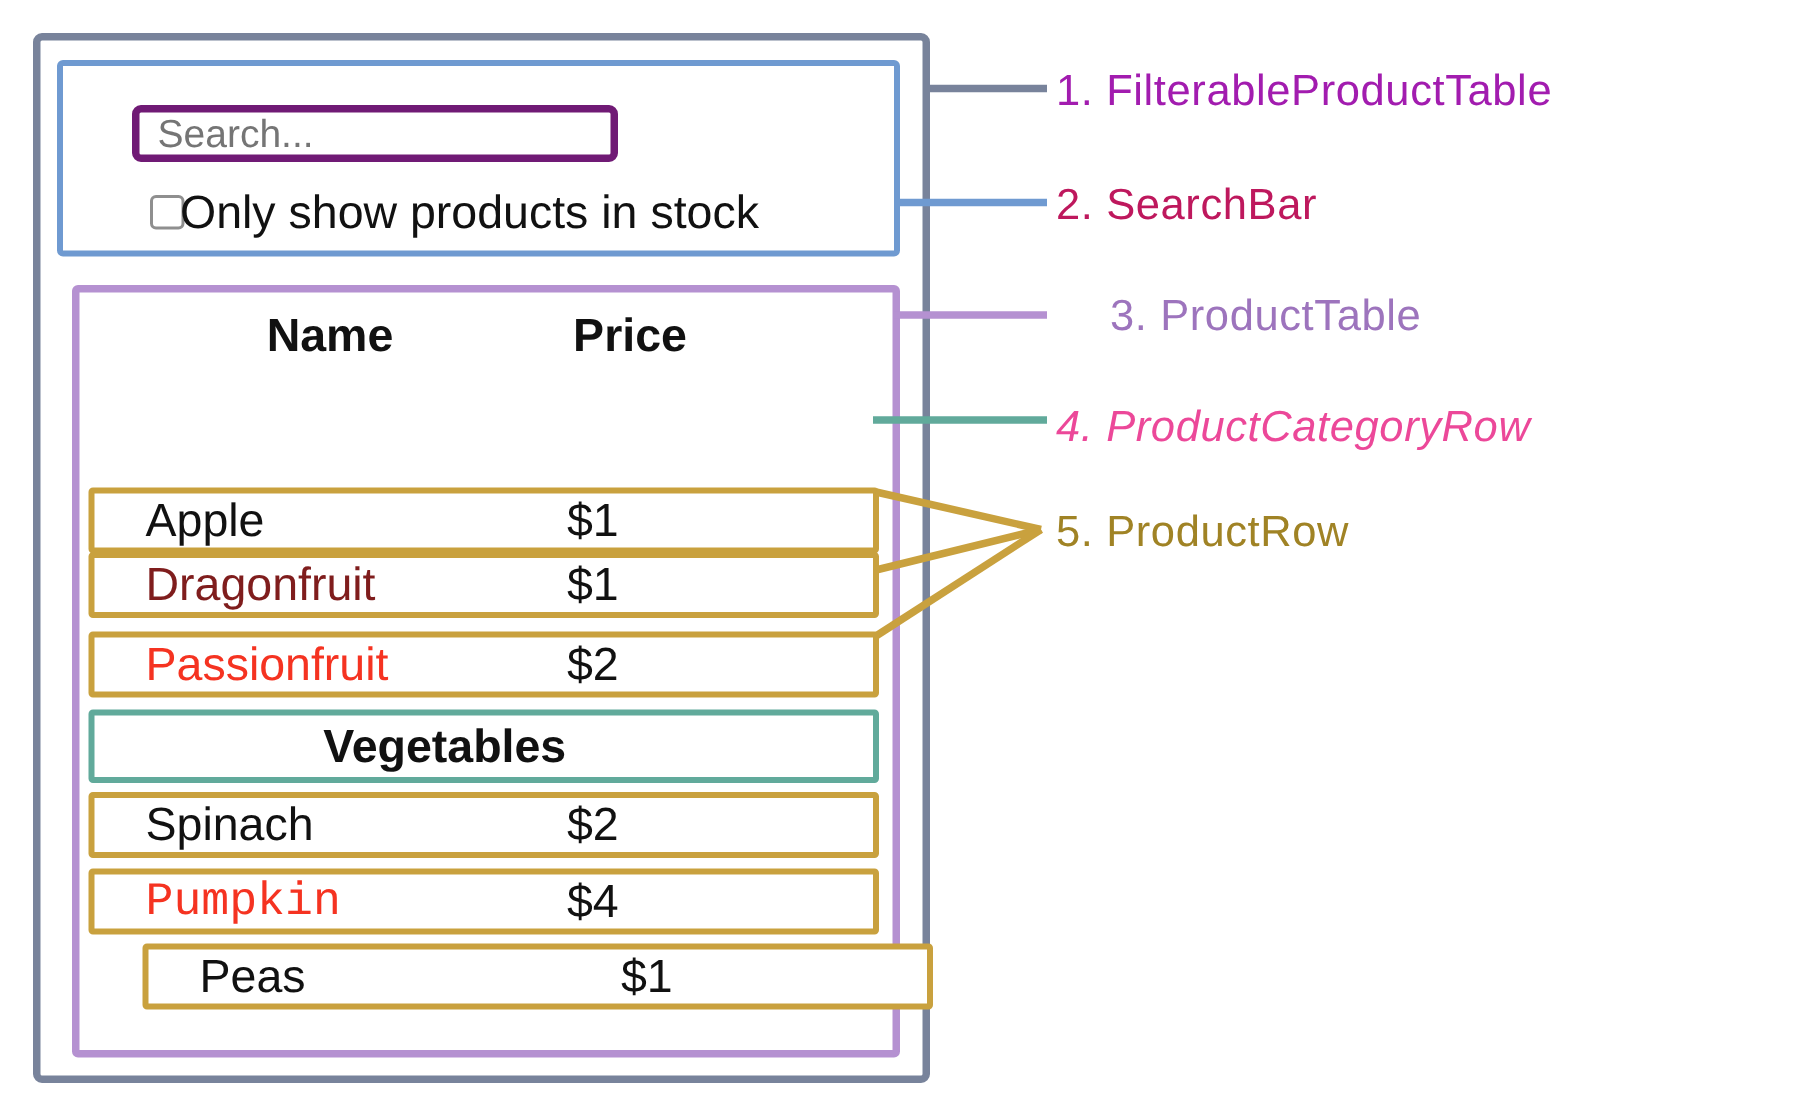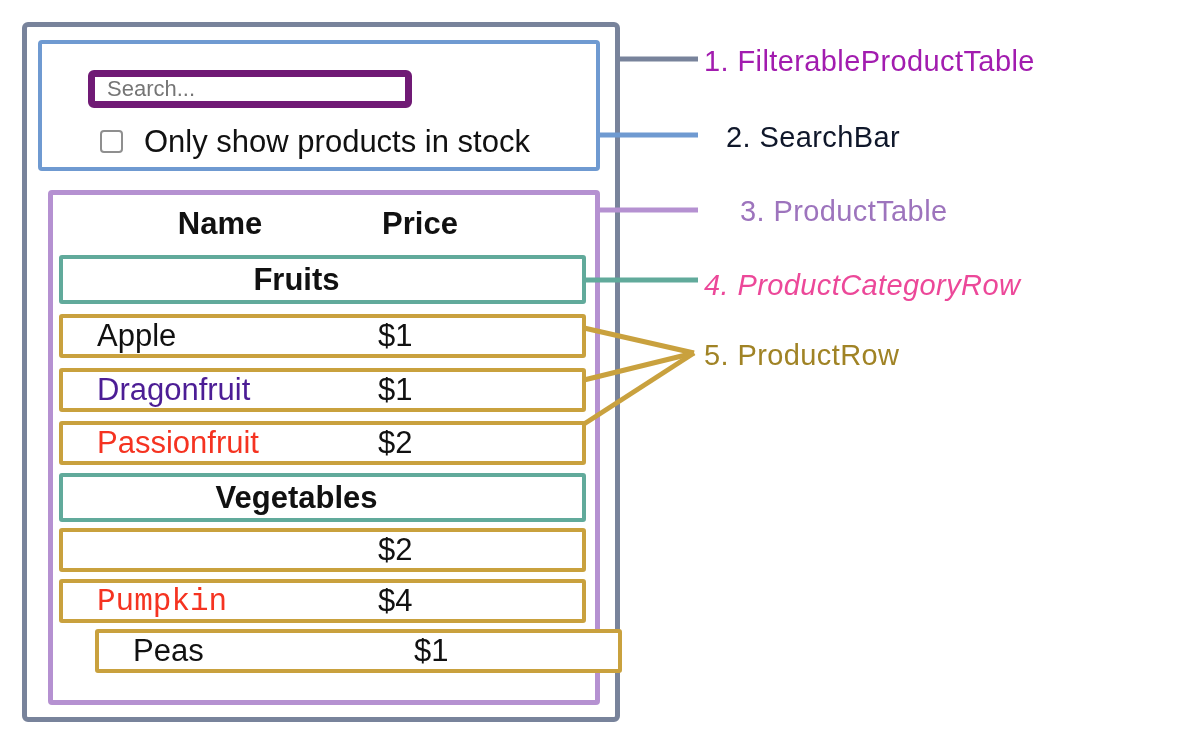--- a/index.html
+++ b/index.html
@@ -7,48 +7,48 @@
     position:relative;width:1200px;height:744px;background:#ffffff;
     font-family:"Liberation Sans",sans-serif;overflow:hidden;
   }
   .box{position:absolute;box-sizing:border-box;background:transparent;}
   .outer-box{left:22px;top:22px;width:598px;height:700px;border:5px solid #78839b;border-radius:6px;}
   .searchbar-box{left:38px;top:40px;width:562px;height:131px;border:4px solid #6f9ad1;border-radius:4px;}
   .table-box{left:48px;top:190px;width:552px;height:515px;border:5px solid #b591d1;border-radius:4px;}
 
   .search-input{
     position:absolute;left:88px;top:70px;width:324px;height:38px;box-sizing:border-box;
-    border:7px solid #701a75;border-radius:6px;font-family:"Liberation Sans",sans-serif;
-    font-size:22px;color:#4c1d95;padding:0 12px;outline:none;background:#fff;
+    border:5px solid #701a75;border-radius:6px;font-family:"Liberation Sans",sans-serif;
+    font-size:26px;color:#4c1d95;padding:0 12px;outline:none;background:#fff;
   }
   .search-input::placeholder{color:#757575;opacity:1;}
   .stock-checkbox{
     position:absolute;left:100px;top:130px;width:23px;height:23px;margin:0;
     -webkit-appearance:none;appearance:none;border:2px solid #8f8f8f;border-radius:4px;background:#fff;
   }
   .stock-label{
-    position:absolute;left:144px;top:124px;font-size:31px;color:#111;white-space:nowrap;
+    position:absolute;left:120px;top:124px;font-size:31px;color:#111;white-space:nowrap;
   }
 
   .col-header{
     position:absolute;top:205px;width:160px;height:38px;display:flex;align-items:center;
     justify-content:center;font-size:31px;font-weight:700;color:#111;
   }
   .col-header.name{left:140px;}
   .col-header.price{left:340px;}
 
   .row{position:absolute;left:59px;width:527px;box-sizing:border-box;display:flex;align-items:center;background:#fff;}
   .category-row{height:49px;border:4px solid #61aa9b;border-radius:3px;justify-content:center;
     font-size:31px;font-weight:700;color:#111;padding-right:52px;}
   .product-row{height:44px;border:4px solid #c9a13e;border-radius:3px;font-size:31px;color:#111;}
   .product-row .p-name{padding-left:34px;white-space:nowrap;}
   .product-row .p-price{position:absolute;left:315px;white-space:nowrap;color:#111;}
 
   .row-fruits{top:255px;}
-  .row-apple{top:314px;}
+  .row-apple{top:325px;}
   .row-dragonfruit{top:368px;}
   .row-passionfruit{top:421px;}
   .row-vegetables{top:473px;}
   .row-spinach{top:528px;}
   .row-pumpkin{top:579px;}
   .row-peas{top:629px;margin-left:36px;}
 
   .connector-svg{position:absolute;left:0;top:0;width:1200px;height:744px;pointer-events:none;}
 
   .legend-label{
@@ -70,38 +70,38 @@
 
   <div class="box searchbar-box"></div>
   <input class="search-input" type="text" placeholder="Search..." style="">
   <input class="stock-checkbox" type="checkbox" style="">
   <div class="stock-label">Only show products in stock</div>
 
   <div class="box table-box"></div>
   <div class="col-header name">Name</div>
   <div class="col-header price">Price</div>
 
-  <div class="row category-row row-fruits">Fruits</div>
 
   <div class="row product-row row-apple">
     <span class="p-name" style="color: rgb(17, 17, 17);">Apple</span>
     <span class="p-price">$1</span>
   </div>
   <div class="row product-row row-dragonfruit">
-    <span class="p-name" style="color: #4c1d95;">Dragonfruit</span>
+    <span class="p-name" style="color: #7f1d1d;">Dragonfruit</span>
     <span class="p-price">$1</span>
   </div>
   <div class="row product-row row-passionfruit">
     <span class="p-name" style="color: rgb(245, 51, 33);">Passionfruit</span>
     <span class="p-price">$2</span>
   </div>
 
   <div class="row category-row row-vegetables">Vegetables</div>
 
   <div class="row product-row row-spinach">
+    <span class="p-name" style="color: rgb(17, 17, 17);">Spinach</span>
     <span class="p-price">$2</span>
   </div>
   <div class="row product-row row-pumpkin">
     <span class="p-name" style="color: rgb(245, 51, 33); font-family: Liberation Mono, monospace;">Pumpkin</span>
     <span class="p-price">$4</span>
   </div>
   <div class="row product-row row-peas">
     <span class="p-name" style="color: rgb(17, 17, 17);">Peas</span>
     <span class="p-price">$1</span>
   </div>
@@ -110,18 +110,18 @@
     <line x1="616" y1="59" x2="698" y2="59" stroke="#78839b" stroke-width="5"></line>
     <line x1="596" y1="135" x2="698" y2="135" stroke="#6f9ad1" stroke-width="5"></line>
     <line x1="596" y1="210" x2="698" y2="210" stroke="#b591d1" stroke-width="5"></line>
     <line x1="582" y1="280" x2="698" y2="280" stroke="#61aa9b" stroke-width="5"></line>
     <line x1="584" y1="328" x2="694" y2="353" stroke="#c9a13e" stroke-width="5"></line>
     <line x1="584" y1="380" x2="694" y2="353" stroke="#c9a13e" stroke-width="5"></line>
     <line x1="584" y1="424" x2="694" y2="353" stroke="#c9a13e" stroke-width="5"></line>
   </svg>
 
   <div class="legend-label legend-1" style="color: #a21caf;">1. FilterableProductTable</div>
-  <div class="legend-label legend-2" style="color: #0f172a; margin-left: 22px;">2. SearchBar</div>
+  <div class="legend-label legend-2" style="color: #be185d;">2. SearchBar</div>
   <div class="legend-label legend-3" style="color: rgb(157, 116, 189);">3. ProductTable</div>
   <div class="legend-label legend-4" style="color: #ec4899; font-style: italic;">4. ProductCategoryRow</div>
   <div class="legend-label legend-5" style="color: rgb(160, 131, 37);">5. ProductRow</div>
 
 </div>
 
 </body></html>

